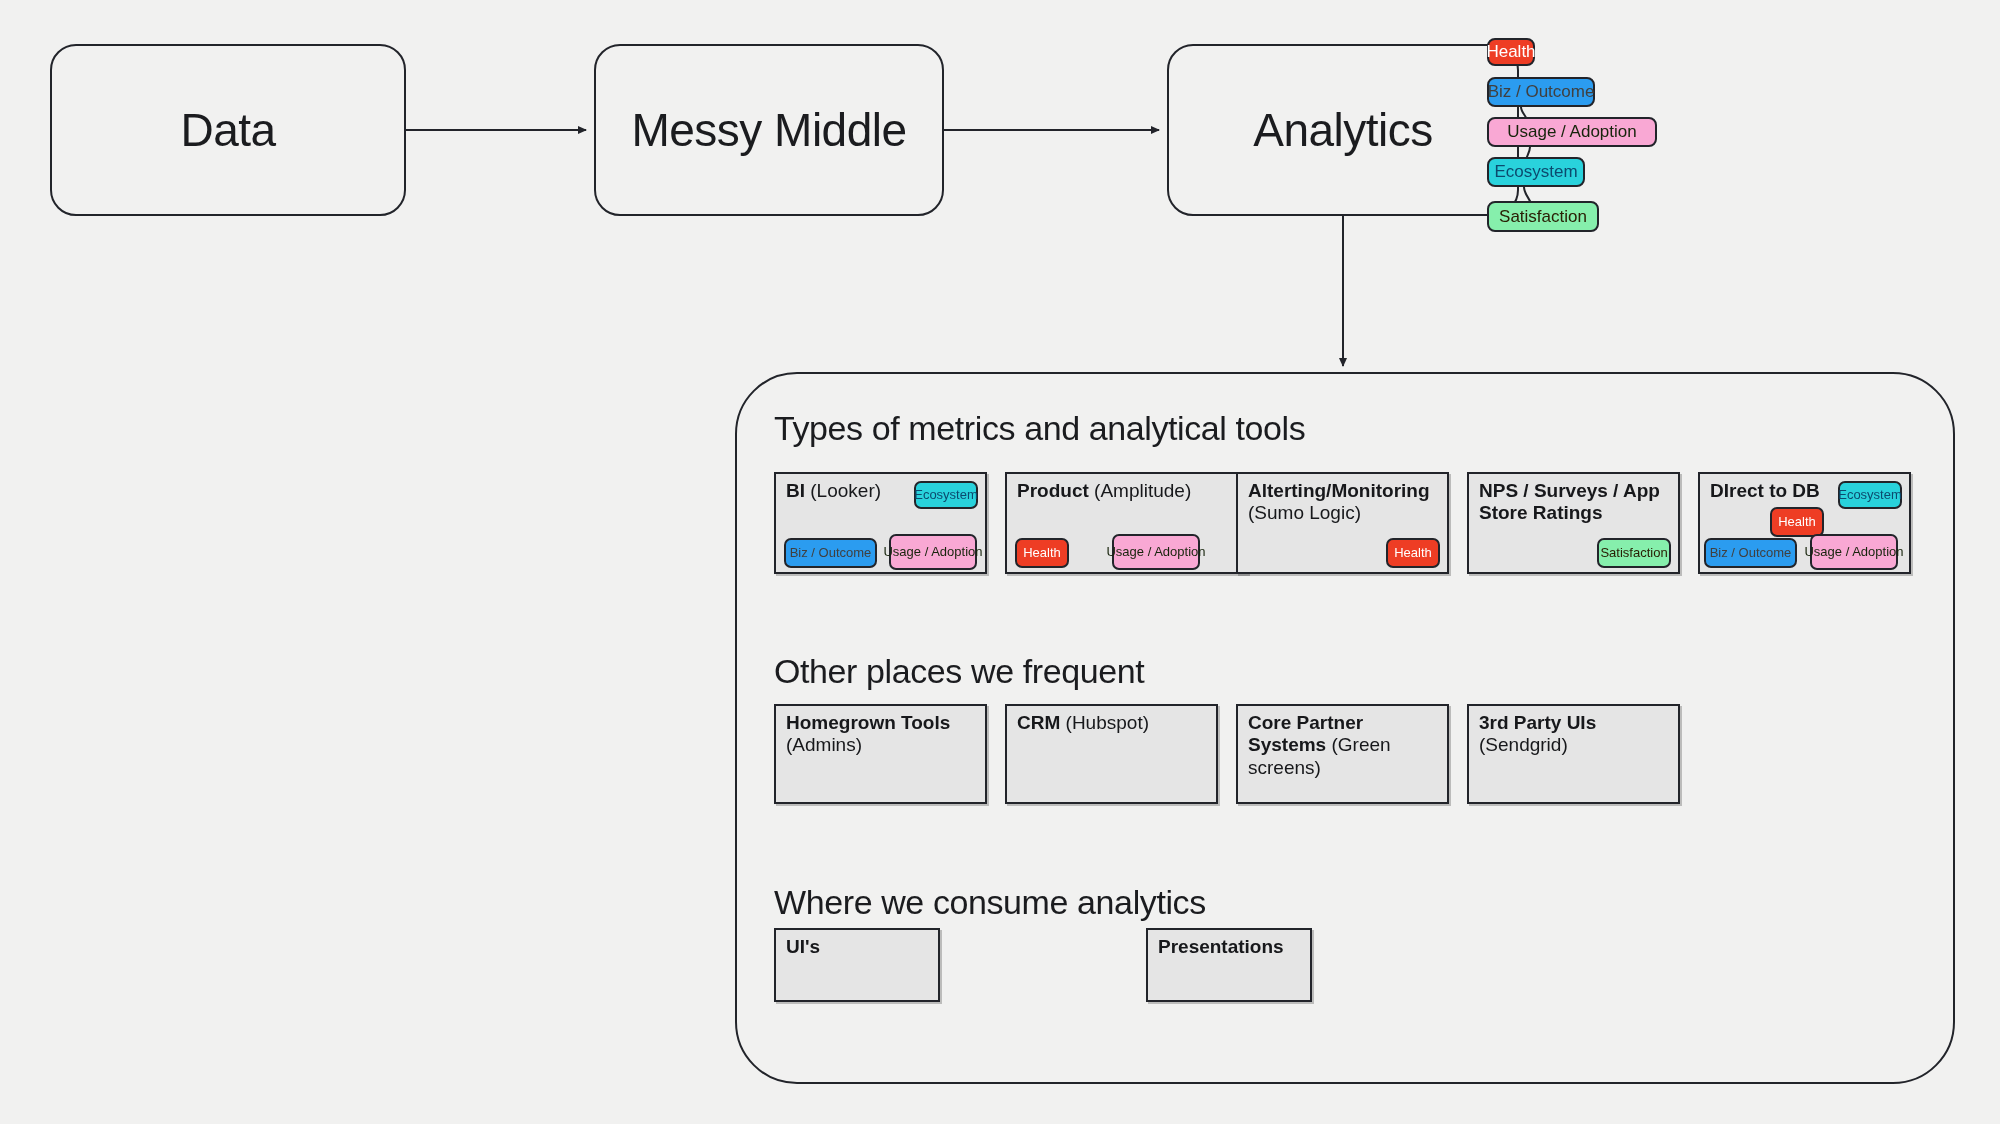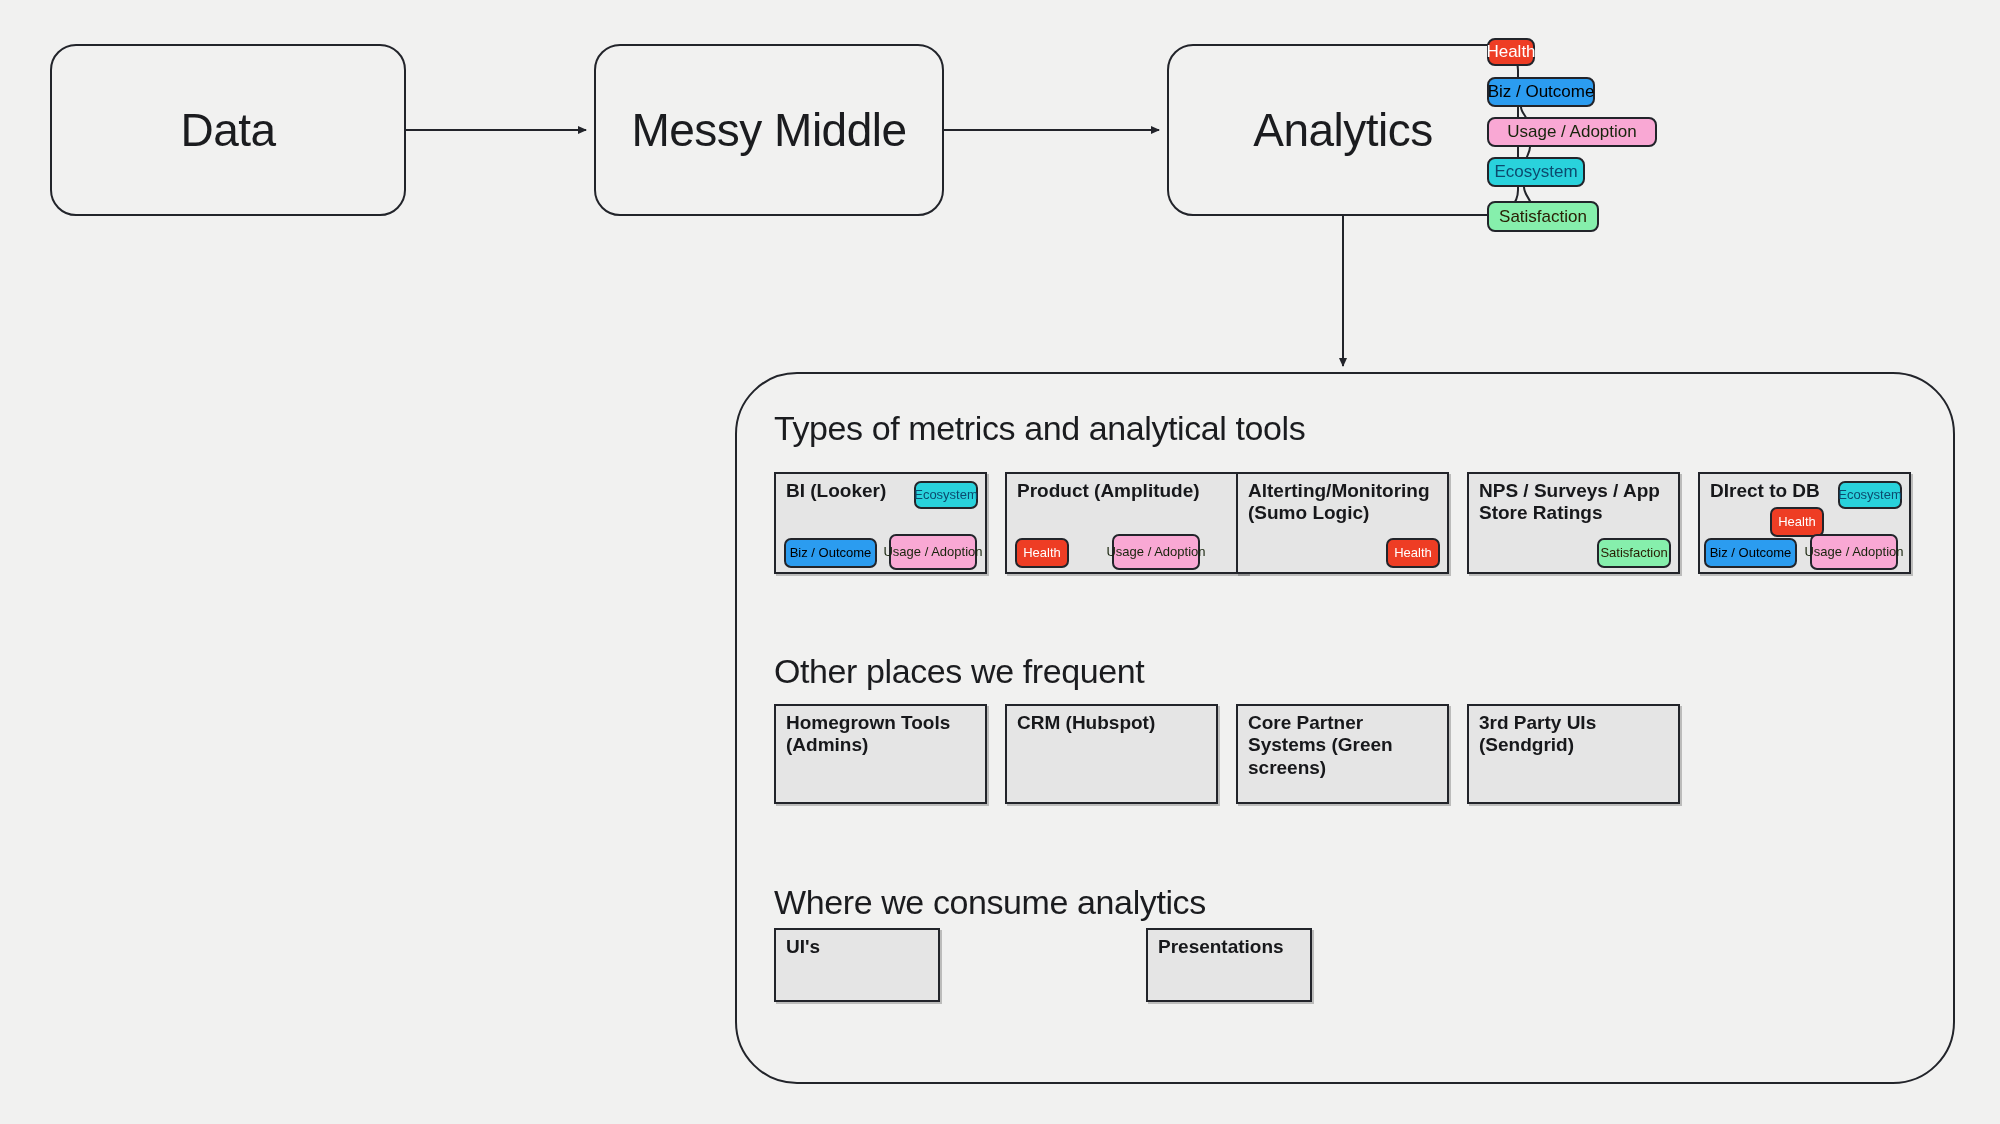--- a/index.html
+++ b/index.html
@@ -44,21 +44,21 @@
     border-radius:8px;
     display:flex;align-items:center;justify-content:center;
     font-size:17px;
     font-weight:400;
     white-space:nowrap;
     padding:0 8px;
     line-height:1.05;
     text-align:center;
   }
   .chip.health{background:#ee3d24;color:#ffffff;}
-  .chip.biz{background:#2b9cf0;color:#000000;}
+  .chip.biz{background:#2b9cf0;color:#404040;}
   .chip.usage{background:#f9a8d4;color:#17240c;}
   .chip.eco{background:#29d2dc;color:#0c4a6e;}
   .chip.sat{background:#86efac;color:#2a2005;}
 
   
   #tag-health{left:1487px;top:38px;width:48px;height:28px;}
   #tag-biz{left:1487px;top:77px;width:108px;height:30px;}
   #tag-usage{left:1487px;top:117px;width:170px;height:30px;}
   #tag-eco{left:1487px;top:157px;width:98px;height:30px;}
   #tag-sat{left:1487px;top:201px;width:112px;height:31px;}
@@ -93,21 +93,21 @@
     box-shadow:2px 2px 0 rgba(0,0,0,0.22);
   }
   .card-title{
     position:absolute;
     left:10px;top:6px;right:8px;
     font-size:19px;
     line-height:1.18;
     color:#17181b;
     font-weight:700;
   }
-  .card-title .thin{font-weight:700;margin-top:16px;}
+  .card-title .thin{font-weight:400;margin-top:16px;}
   .card .chip{font-size:13px;border-radius:7px;border-width:2px;}
 
   
   #c-bi   {left:774px; top:472px; width:213px;height:102px;}
   #c-prod {left:1005px;top:472px; width:243px;height:102px;}
   #c-alert{left:1236px;top:472px; width:213px;height:102px;}
   #c-nps  {left:1467px;top:472px; width:213px;height:102px;}
   #c-db   {left:1698px;top:472px; width:213px;height:102px;}
 
   

